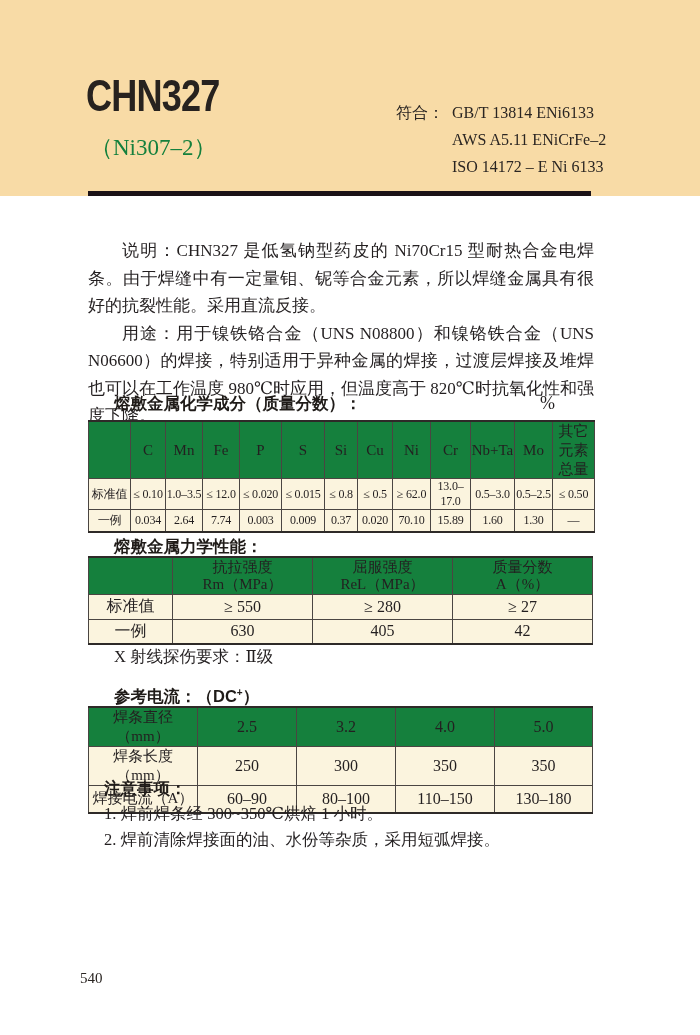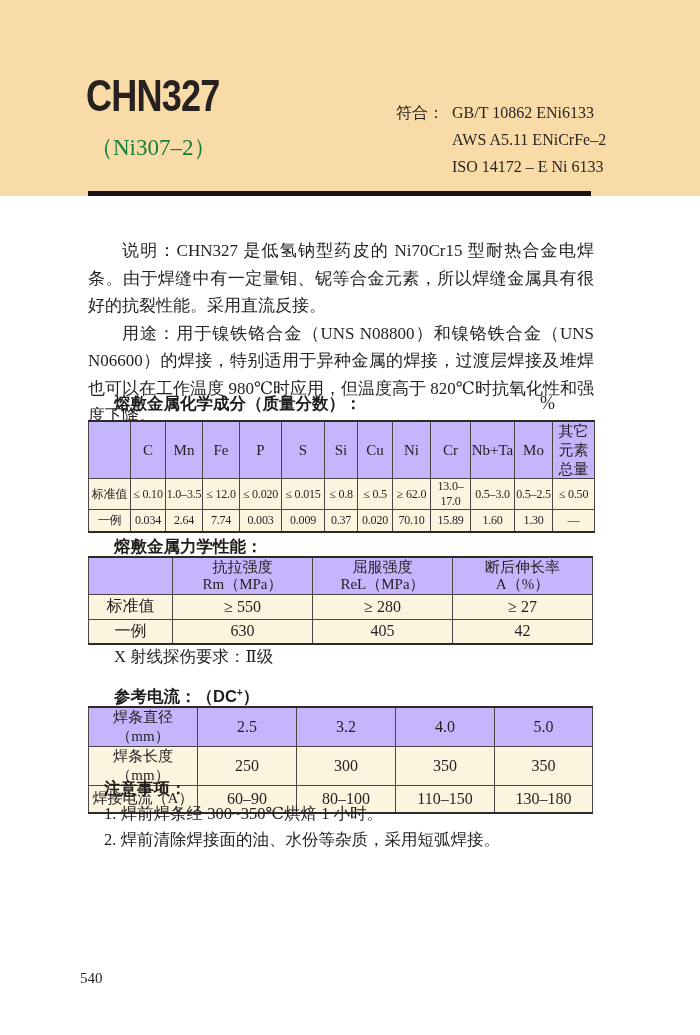--- a/index.html
+++ b/index.html
@@ -38,21 +38,21 @@
   }
   .chem-head{left:88px;top:393px;width:504px;height:20px;}
   .chem-head .sec-title{position:absolute;left:26px;top:0;}
   .chem-head .unit{position:absolute;left:452px;top:0;font-size:18px;font-family:"Liberation Serif",serif;font-weight:400;}
 
   
   table{border-collapse:collapse;table-layout:fixed;background:#fbf4de;}
   table{border-top:2px solid #2e2a28;border-bottom:2px solid #2e2a28;}
   td,th{border:1px solid #4a4542;text-align:center;vertical-align:middle;
         font-weight:400;padding:0;overflow:hidden;}
-  tr.head td,tr.head th{background:#c4b5fd;}
+  tr.head td,tr.head th{background:#15803d;}
 
   .chem-table{left:88px;top:420px;width:504px;}
   .chem-table tr.head{height:44px;}
   .chem-table tr.head th{font-size:15px;}
   .chem-table tr.data{height:22px;}
   .chem-table tr.data td{font-size:12px;letter-spacing:-0.2px;}
   .chem-table td.rowlabel{font-size:13px;letter-spacing:0;}
   .chem-table th.other{font-size:12.5px;line-height:1.25;padding:0 1px;}
 
   .mech-table{left:88px;top:556px;width:504px;}
@@ -79,21 +79,21 @@
 <body>
 
 <div>
 
   <div class="abs header-band"></div>
   <div class="abs brand-title">CHN327</div>
   <div class="abs brand-sub">（Ni307–2）</div>
   <div class="abs compliance">
     <span class="clabel">符合：</span>
     <span class="clines">
-      <div>GB/T 10862 ENi6133</div>
+      <div>GB/T 13814 ENi6133</div>
       <div>AWS A5.11 ENiCrFe–2</div>
       <div>ISO 14172 – E Ni 6133</div>
     </span>
   </div>
   <div class="abs rule"></div>
 
   <div class="abs desc">
     <p><span class="lead">说明：</span><span>CHN327 是低氢钠型药皮的 Ni70Cr15 型耐热合金电焊条。由于焊缝中有一定量钼、铌等合金元素，所以焊缝金属具有很好的抗裂性能。采用直流反接。</span></p>
     <p><span class="lead">用途：</span><span>用于镍铁铬合金（UNS N08800）和镍铬铁合金（UNS N06600）的焊接，特别适用于异种金属的焊接，过渡层焊接及堆焊也可以在工作温度 980℃时应用，但温度高于 820℃时抗氧化性和强度下降。</span></p>
   </div>
@@ -180,21 +180,21 @@
       <td></td>
       <th>
         <div>抗拉强度</div>
         <div>Rm（MPa）</div>
       </th>
       <th>
         <div>屈服强度</div>
         <div>ReL（MPa）</div>
       </th>
       <th>
-        <div>断后伸长率</div>
+        <div>质量分数</div>
         <div>A（%）</div>
       </th>
     </tr>
     <tr class="data">
       <td class="rowlabel">标准值</td>
       <td>≥ 550</td>
       <td>≥ 280</td>
       <td>≥ 27</td>
     </tr>
     <tr class="data">

